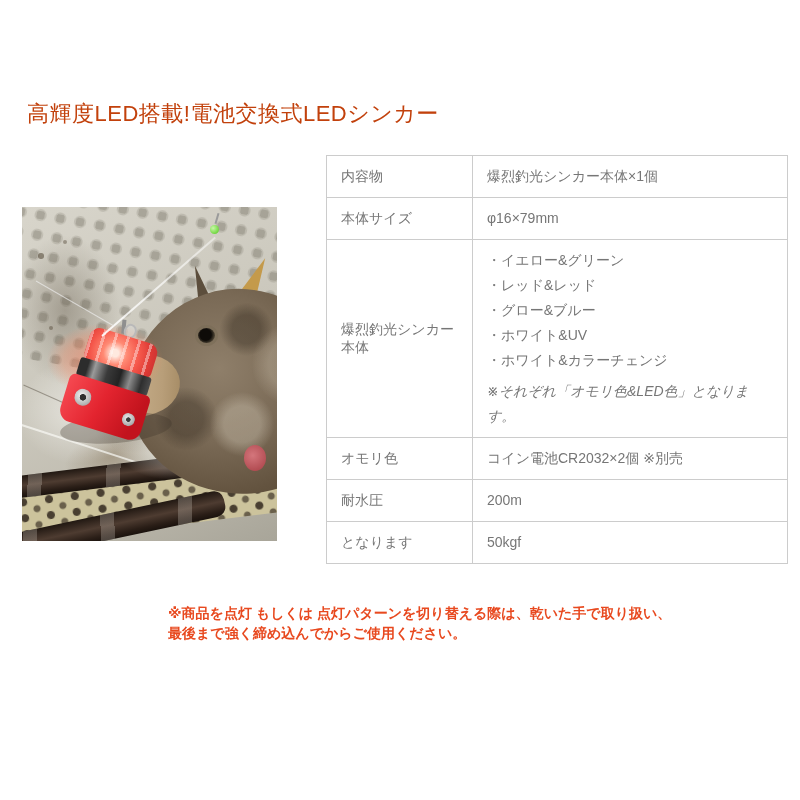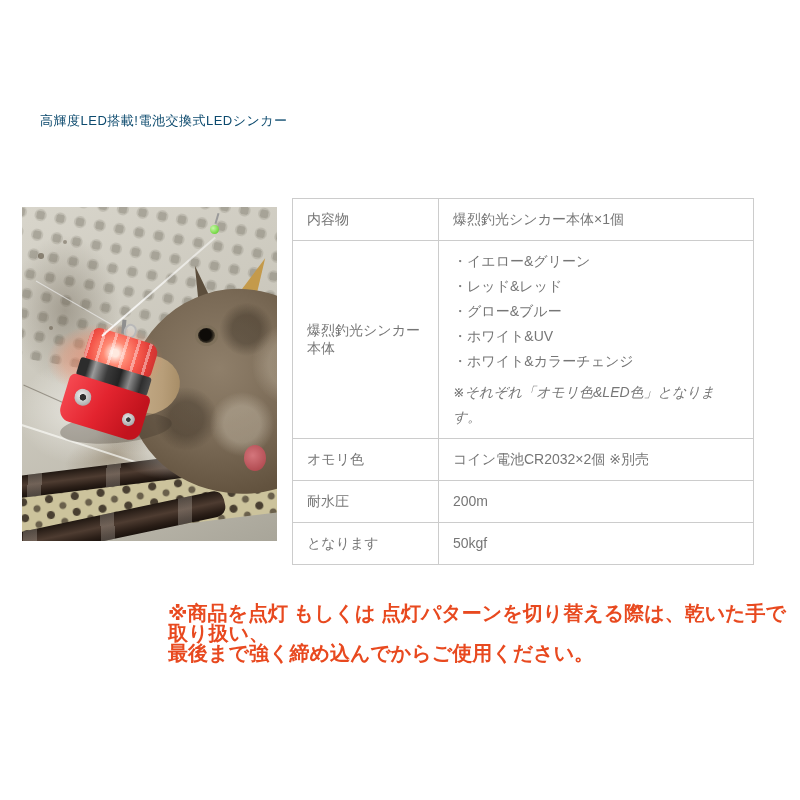--- a/index.html
+++ b/index.html
@@ -1,31 +1,31 @@
 <!DOCTYPE html>
 <html lang="ja"><head>
 <meta charset="utf-8">
 <style>
   html,body{margin:0;padding:0;background:#fff;}
   .page{position:relative;width:800px;height:800px;background:#fff;overflow:hidden;
         font-family:"Liberation Sans","DejaVu Sans",sans-serif;}
 
   
-  .title{position:absolute;left:24px;top:96px;margin:16px;font-size:13px;font-weight:400;
-         color:#0c4a6e;letter-spacing:.5px;}
-
-  
-  .spec{position:absolute;left:292px;top:155px;width:461px;border-collapse:collapse;table-layout:fixed;margin-top:43px;}
+  .title{position:absolute;left:24px;top:96px;margin:3px;font-size:22px;font-weight:400;
+         color:#c2410c;letter-spacing:.5px;}
+
+  
+  .spec{position:absolute;left:326px;top:155px;width:461px;border-collapse:collapse;table-layout:fixed;}
   .spec th,.spec td{border:1px solid #ccc;padding:8px 14px;font-size:14px;font-weight:400;
          color:#767676;text-align:left;vertical-align:middle;}
   .cell-line{line-height:25px;}
   .cell-note{line-height:25px;margin-top:6px;font-style:italic;}
 
   
-  .warnings{position:absolute;left:168px;top:603px;font-size:20px;font-weight:700;line-height:20px;}
+  .warnings{position:absolute;left:168px;top:603px;font-size:14px;font-weight:700;line-height:20px;}
   .warnings p{margin:0 0 14px 0;}
 
   
   .photo{position:absolute;left:22px;top:207px;width:255px;height:334px;overflow:hidden;
          background:linear-gradient(155deg,#d8d5cb 0%,#cbc8bd 45%,#c0bcb0 70%,#a8a599 100%);}
   .photo *{position:absolute;}
   .ph-bumps{left:-15%;top:-18%;width:140%;height:70%;transform:rotate(10deg);
          background-image:radial-gradient(circle at 50% 50%, rgba(125,121,108,.5) 0 4.5px, rgba(125,121,108,.25) 4.5px 5.5px, transparent 6.5px);
          background-size:20px 20px;}
   .ph-stain.s1{left:-12px;top:28px;width:110px;height:150px;border-radius:50%;
@@ -161,20 +161,26 @@
         <col style="width:315px">
       </colgroup>
     <tbody id="spec-body">
         <tr>
     <th scope="row">内容物</th>
     <td>
             <div class="cell-line">爆烈釣光シンカー本体×1個</div>
           </td>
   </tr>
         <tr>
+    <th scope="row">本体サイズ</th>
+    <td>
+            <div class="cell-line">φ16×79mm</div>
+          </td>
+  </tr>
+        <tr>
     <th scope="row">爆烈釣光シンカー本体</th>
     <td>
             <div class="cell-line">・イエロー&amp;グリーン</div>
             <div class="cell-line">・レッド&amp;レッド</div>
             <div class="cell-line">・グロー&amp;ブルー</div>
             <div class="cell-line">・ホワイト&amp;UV</div>
             <div class="cell-line">・ホワイト&amp;カラーチェンジ</div>
             <div class="cell-note">※それぞれ「オモリ色&amp;LED色」となります。</div>
           </td>
   </tr>

